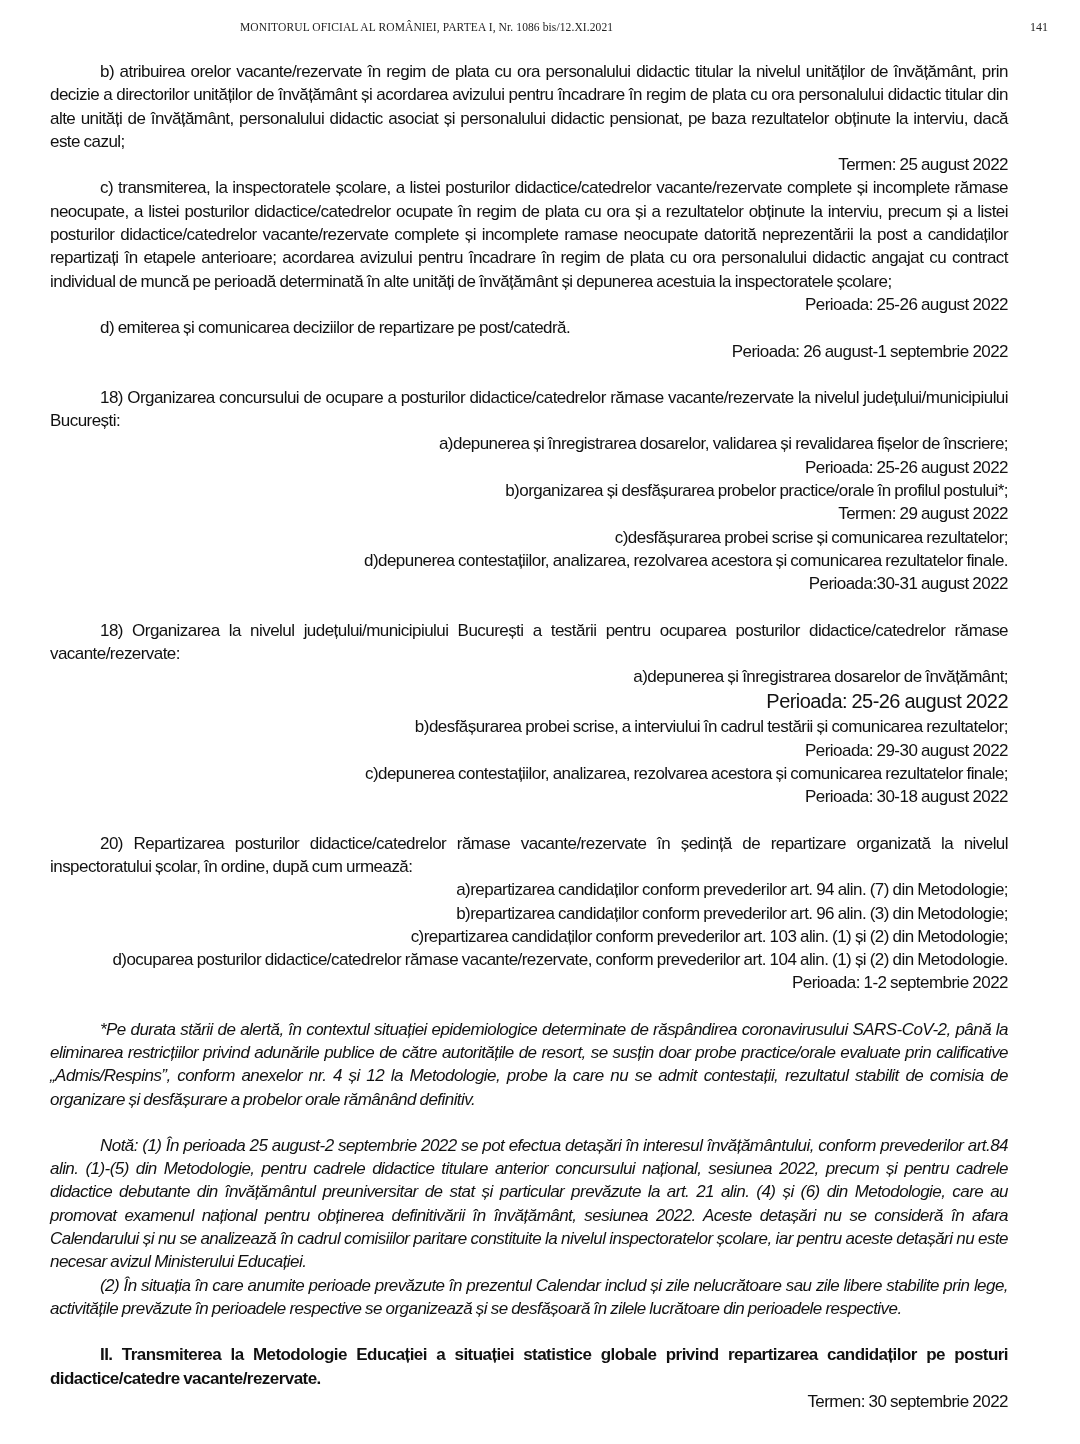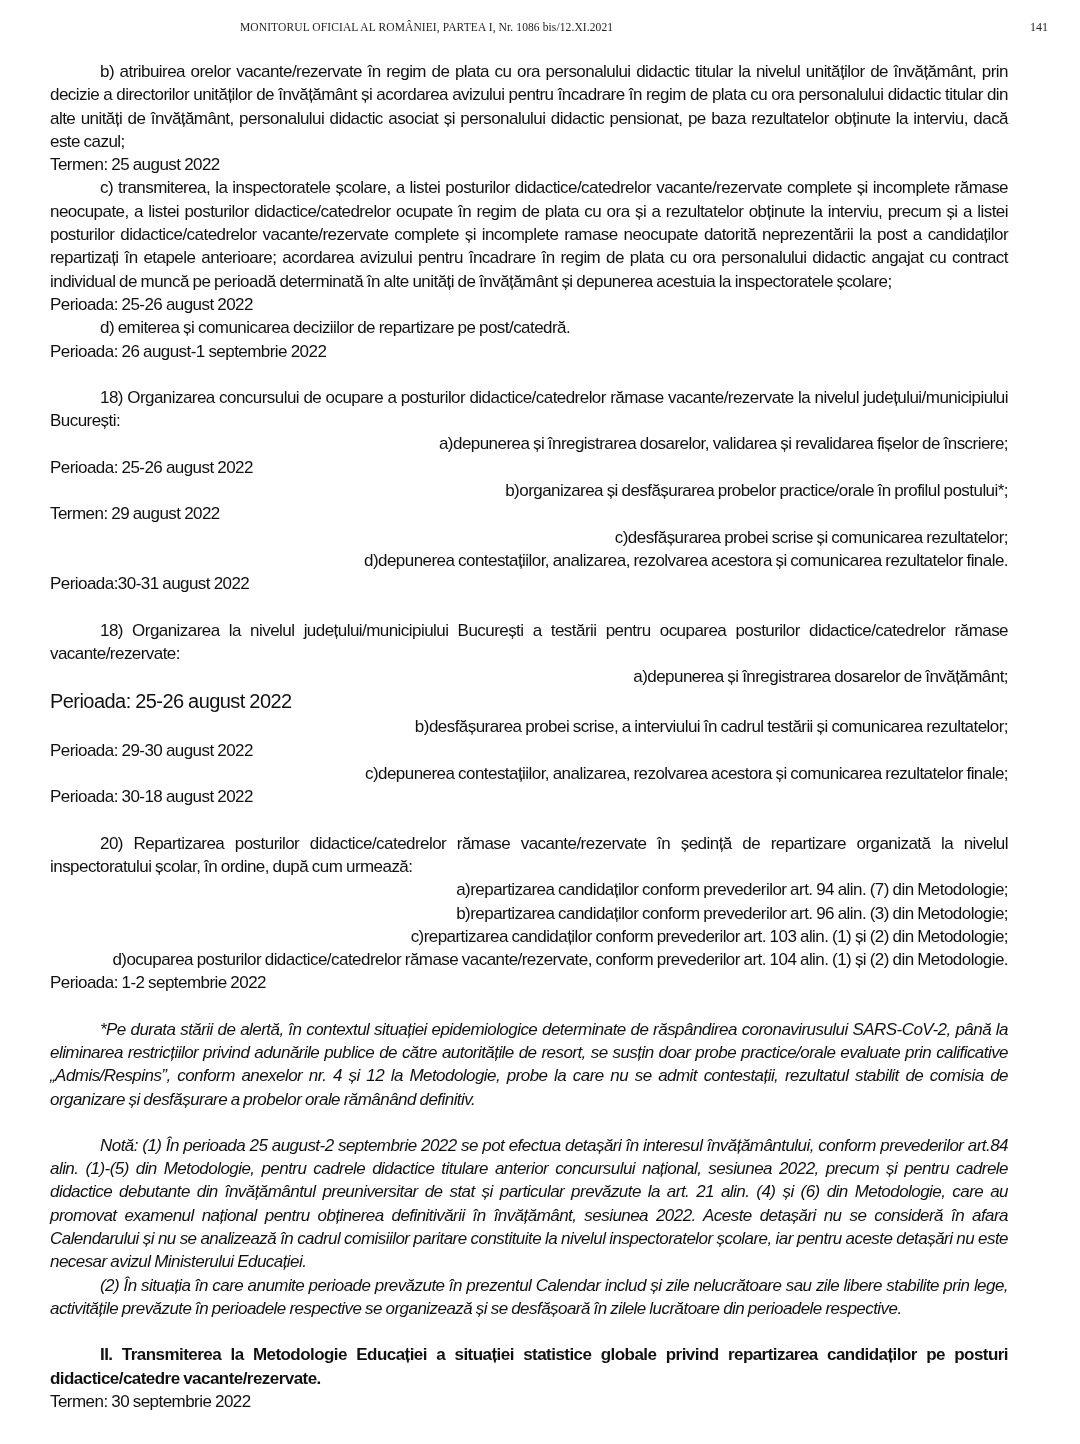--- a/index.html
+++ b/index.html
@@ -11,21 +11,21 @@
   .header .title { position: absolute; left: 240px; top: 0; letter-spacing: 0.1px; transform: scaleX(0.96); transform-origin: left; }
   .header .pageno { position: absolute; right: 32px; top: 0; }
   .content {
     position: absolute; top: 44px; left: 50px; width: 958px;
     font-family: Liberation Sans, sans-serif; font-size: 17px; line-height: 23.3px;
     letter-spacing: -0.55px; word-spacing: -0.5px; margin-top: 16px;
   }
   p { margin: 0; text-align: justify; }
   .indent { text-indent: 50px; }
   .item { padding-left: 50px; text-align: left; }
-  .date { text-align: left; }
+  .date { text-align: right; }
   .date.large { font-size: 20px; line-height: 27px; }
   .gap { height: 23px; }
   .italic { font-style: italic; }
   .bold { font-weight: bold; }
   .list-item { padding-left: 50px; text-align: right; }
   .list-item .lbl { display: inline-block; width: 26px; }
 </style>
 </head>
 <body>
 

